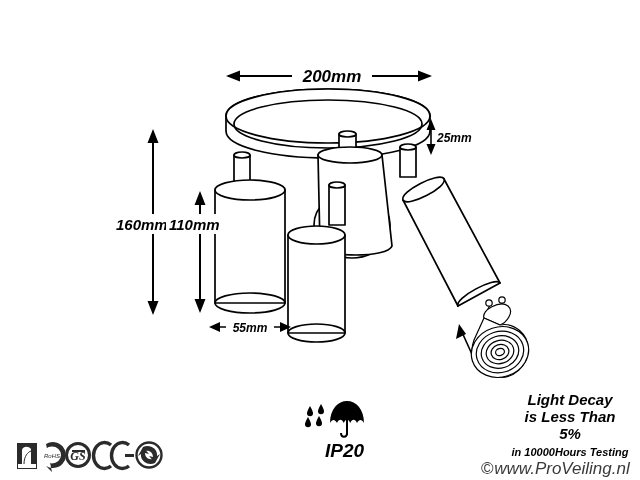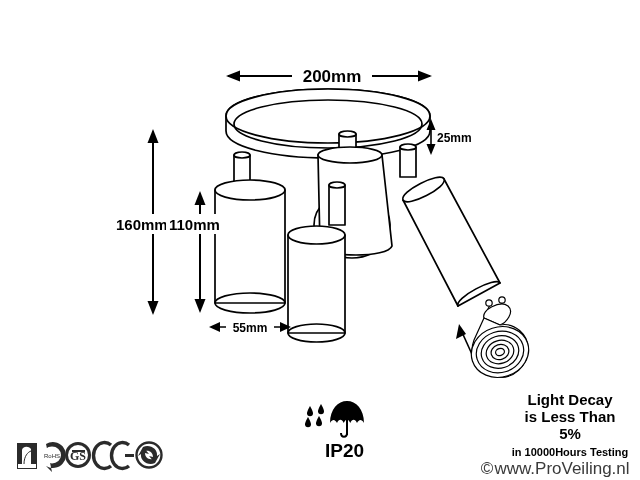--- a/index.html
+++ b/index.html
@@ -10,20 +10,21 @@
   }
   body {
     font-family: "Liberation Sans", sans-serif;
   }
   #page {
     position: relative;
     width: 640px;
     height: 480px;
     background: #a21caf;
     overflow: hidden;
+    font-style: italic;
   }
   #drawing {
     position: absolute;
     left: 0;
     top: 0;
     width: 640px;
     height: 480px;
   }
   .dim-label {
     font-family: "Liberation Sans", sans-serif;

